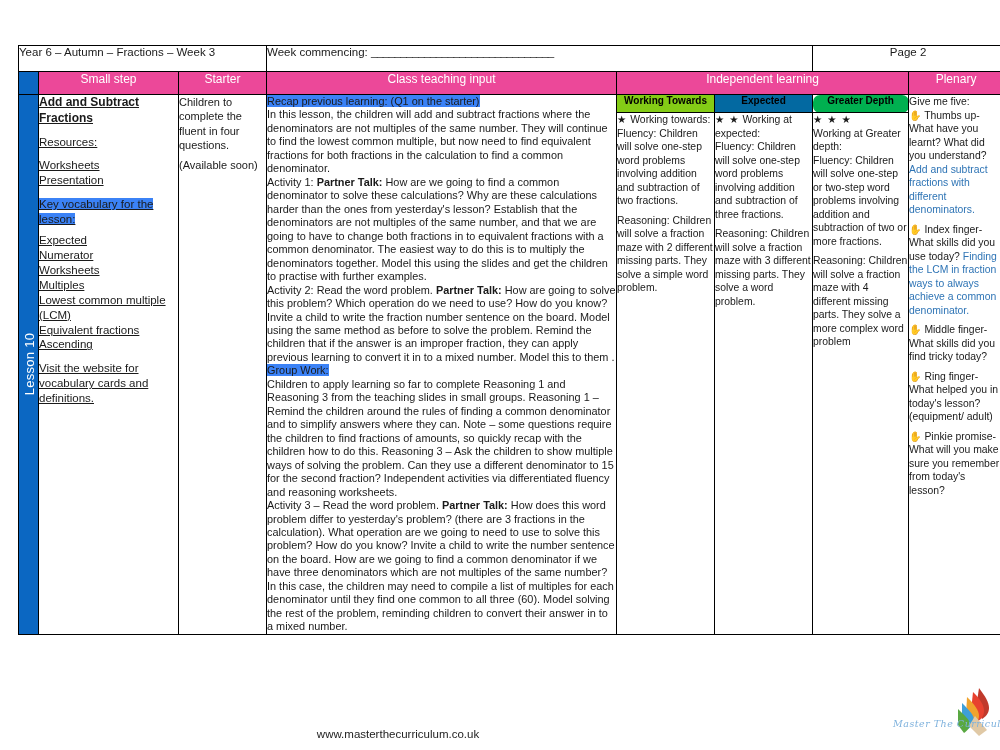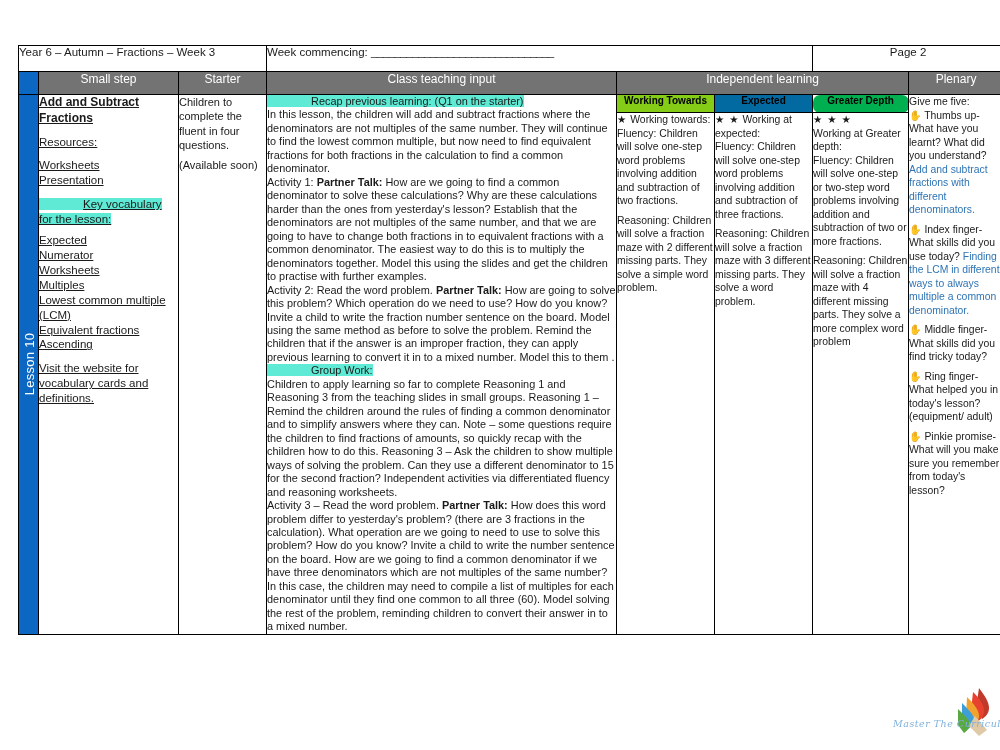--- a/index.html
+++ b/index.html
@@ -32,21 +32,21 @@
     white-space:nowrap;
     vertical-align:middle;
   }
   .meta-left{text-align:left;}
   .meta-mid{text-align:left;}
   .meta-right{text-align:center;}
   .rule{letter-spacing:-0.5px;}
 
   
   .bluehdr{
-    background:#737373;
+    background:#ec4899;
     color:#ffffff;
     font-size:12px;
     text-align:center;
     height:22px;
     vertical-align:middle;
     border-color:#000;
     font-weight:400;
   }
   .bluespacer{background:#0b67c2;border-color:#000;}
 
@@ -73,21 +73,21 @@
     padding:6px 5px 6px 6px;
     font-size:10.6px;
     line-height:1.22;
   }
   .smallstep{font-size:11.5px;line-height:1.30;text-decoration:underline;}
   .smallstep .title{font-weight:bold;font-size:12px;display:block;margin-bottom:9px;}
   .smallstep .res{text-decoration:underline;display:block;margin-bottom:8px;}
   .smallstep .ln{display:block;}
   .gap{height:9px;}
   .gap-s{height:6px;}
-  .hl{background:#5eead4;padding-left:44px;}
+  .hl{background:#3b82f6;}
 
   .starter{font-size:11px;line-height:1.30;}
 
   
   .cti{
     font-size:10.9px;
     line-height:1.235;
     text-align:left;
     padding:4px 6px 6px 5px;
   }
@@ -230,21 +230,21 @@
 
       <td class="plenary" rowspan="2">
         <div>Give me five:</div>
         <div>
           <span class="hand">✋</span><span> Thumbs up- What have you learnt? What did you understand?</span>
           <span class="ans">Add and subtract fractions with different denominators.</span>
         </div>
         <div class="gap-s"></div>
         <div>
           <span class="hand">✋</span><span> Index finger- What skills did you use today?</span>
-          <span class="ans">Finding the LCM in different ways to  always multiple a common denominator.</span>
+          <span class="ans">Finding the LCM in fraction ways to  always achieve a common denominator.</span>
         </div>
         <div class="gap-s"></div>
         <div>
           <span class="hand">✋</span><span> Middle finger- What skills did you find tricky today?</span>
         </div>
         <div class="gap-s"></div>
         <div>
           <span class="hand">✋</span><span> Ring finger- What helped you in today's lesson? (equipment/ adult)</span>
         </div>
         <div class="gap-s"></div>
@@ -271,20 +271,21 @@
         <div class="stars">★ ★ ★</div>
         <div>Working at Greater depth:</div>
         <div>Fluency: Children will solve one-step or two-step word problems involving addition and subtraction of two or more fractions.</div>
         <div class="gap-s"></div>
         <div>Reasoning: Children will solve a fraction maze with 4 different missing parts. They solve a more complex word problem</div>
       </td>
     </tr>
   </tbody>
     </table>
 
+  <div class="site">www.masterthecurriculum.co.uk</div>
 
   <div class="logo">
     <svg class="flame" width="42" height="50" viewBox="0 0 42 50">
       <path d="M30 2 C36 10 40 16 40 22 C40 28 36 31 33 33 L27 22 Z" fill="#c0392b"></path>
       <path d="M24 6 C31 13 35 19 35 25 C35 31 31 34 28 36 L22 25 Z" fill="#e8412f"></path>
       <path d="M18 11 C25 18 30 24 30 30 C30 35 26 38 23 40 L17 30 Z" fill="#f0a32e"></path>
       <path d="M13 17 C20 24 25 29 25 34 C25 38 22 41 19 43 L13 34 Z" fill="#3e9fd8"></path>
       <path d="M9 23 C16 30 21 34 21 38 C21 42 18 45 15 47 L9 39 Z" fill="#59a842"></path>
       <path d="M30 2 L40 22 L24 48 L8 26 Z" fill="none"></path>
       <path d="M26 30 L38 44 L30 50 L20 40 Z" fill="#e0c9a6"></path>

